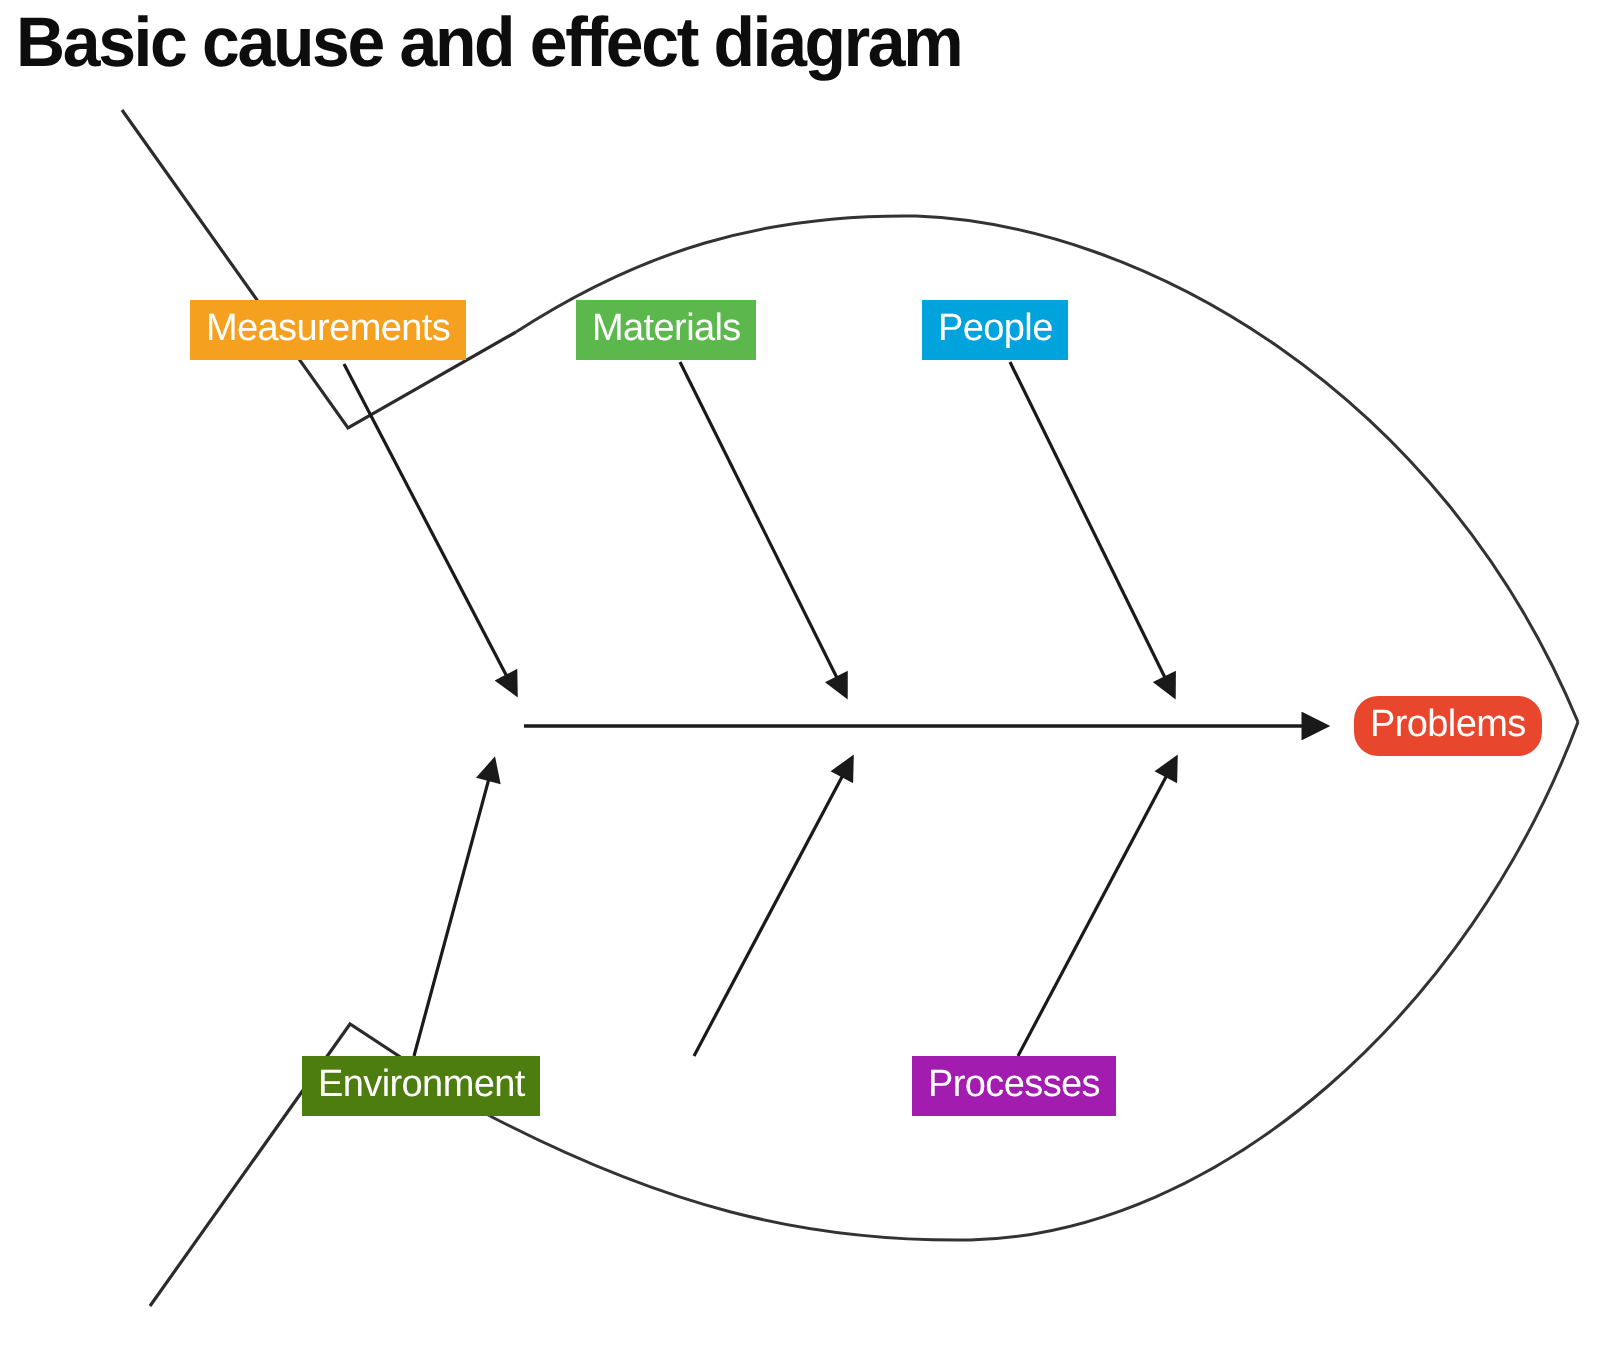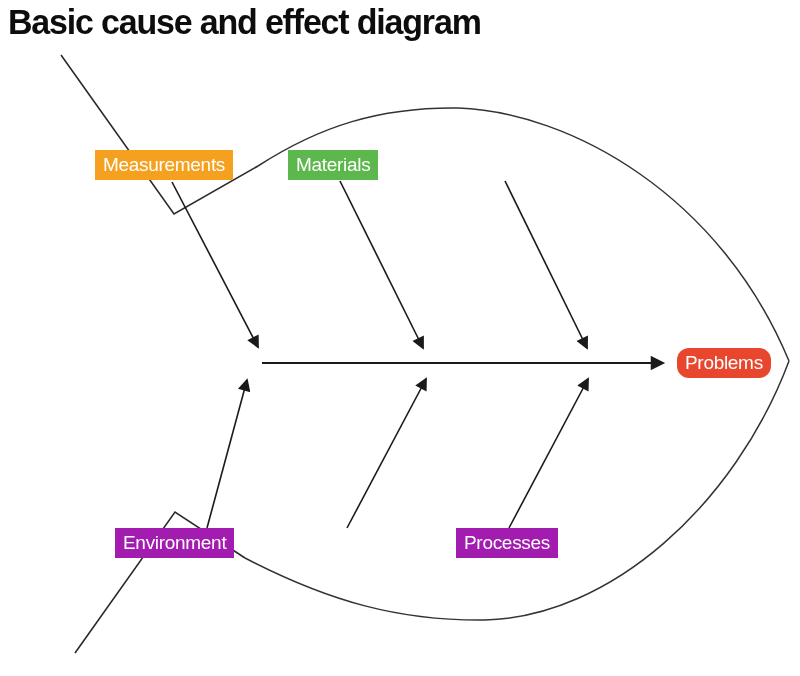--- a/index.html
+++ b/index.html
@@ -55,21 +55,22 @@
 
     <line x1="207" y1="528" x2="247" y2="380" stroke="#1a1a1a" stroke-width="1.6" marker-end="url(#arrow)"></line>
     <line x1="347" y1="528" x2="426" y2="379" stroke="#1a1a1a" stroke-width="1.6" marker-end="url(#arrow)"></line>
     <line x1="509" y1="528" x2="588" y2="379" stroke="#1a1a1a" stroke-width="1.6" marker-end="url(#arrow)"></line>
   </svg>
 
   <div class="tag tag-measurements" style="background-color: rgb(245, 160, 30);">Measurements</div>
 
   <div class="tag tag-materials" style="background-color: rgb(92, 184, 76);">Materials</div>
 
+  <div class="tag tag-people" style="background-color: rgb(0, 163, 220);">People</div>
 
-  <div class="tag tag-environment" style="background-color: #a21caf;">Environment</div>
+  <div class="tag tag-environment" style="background-color: #4d7c0f; margin-left: 36px;">Environment</div>
 
 
   <div class="tag tag-processes" style="background-color: #a21caf;">Processes</div>
 
   <div class="tag tag-problems" style="background-color: rgb(232, 71, 46);">Problems</div>
 
 </div>
 
 </body></html>

